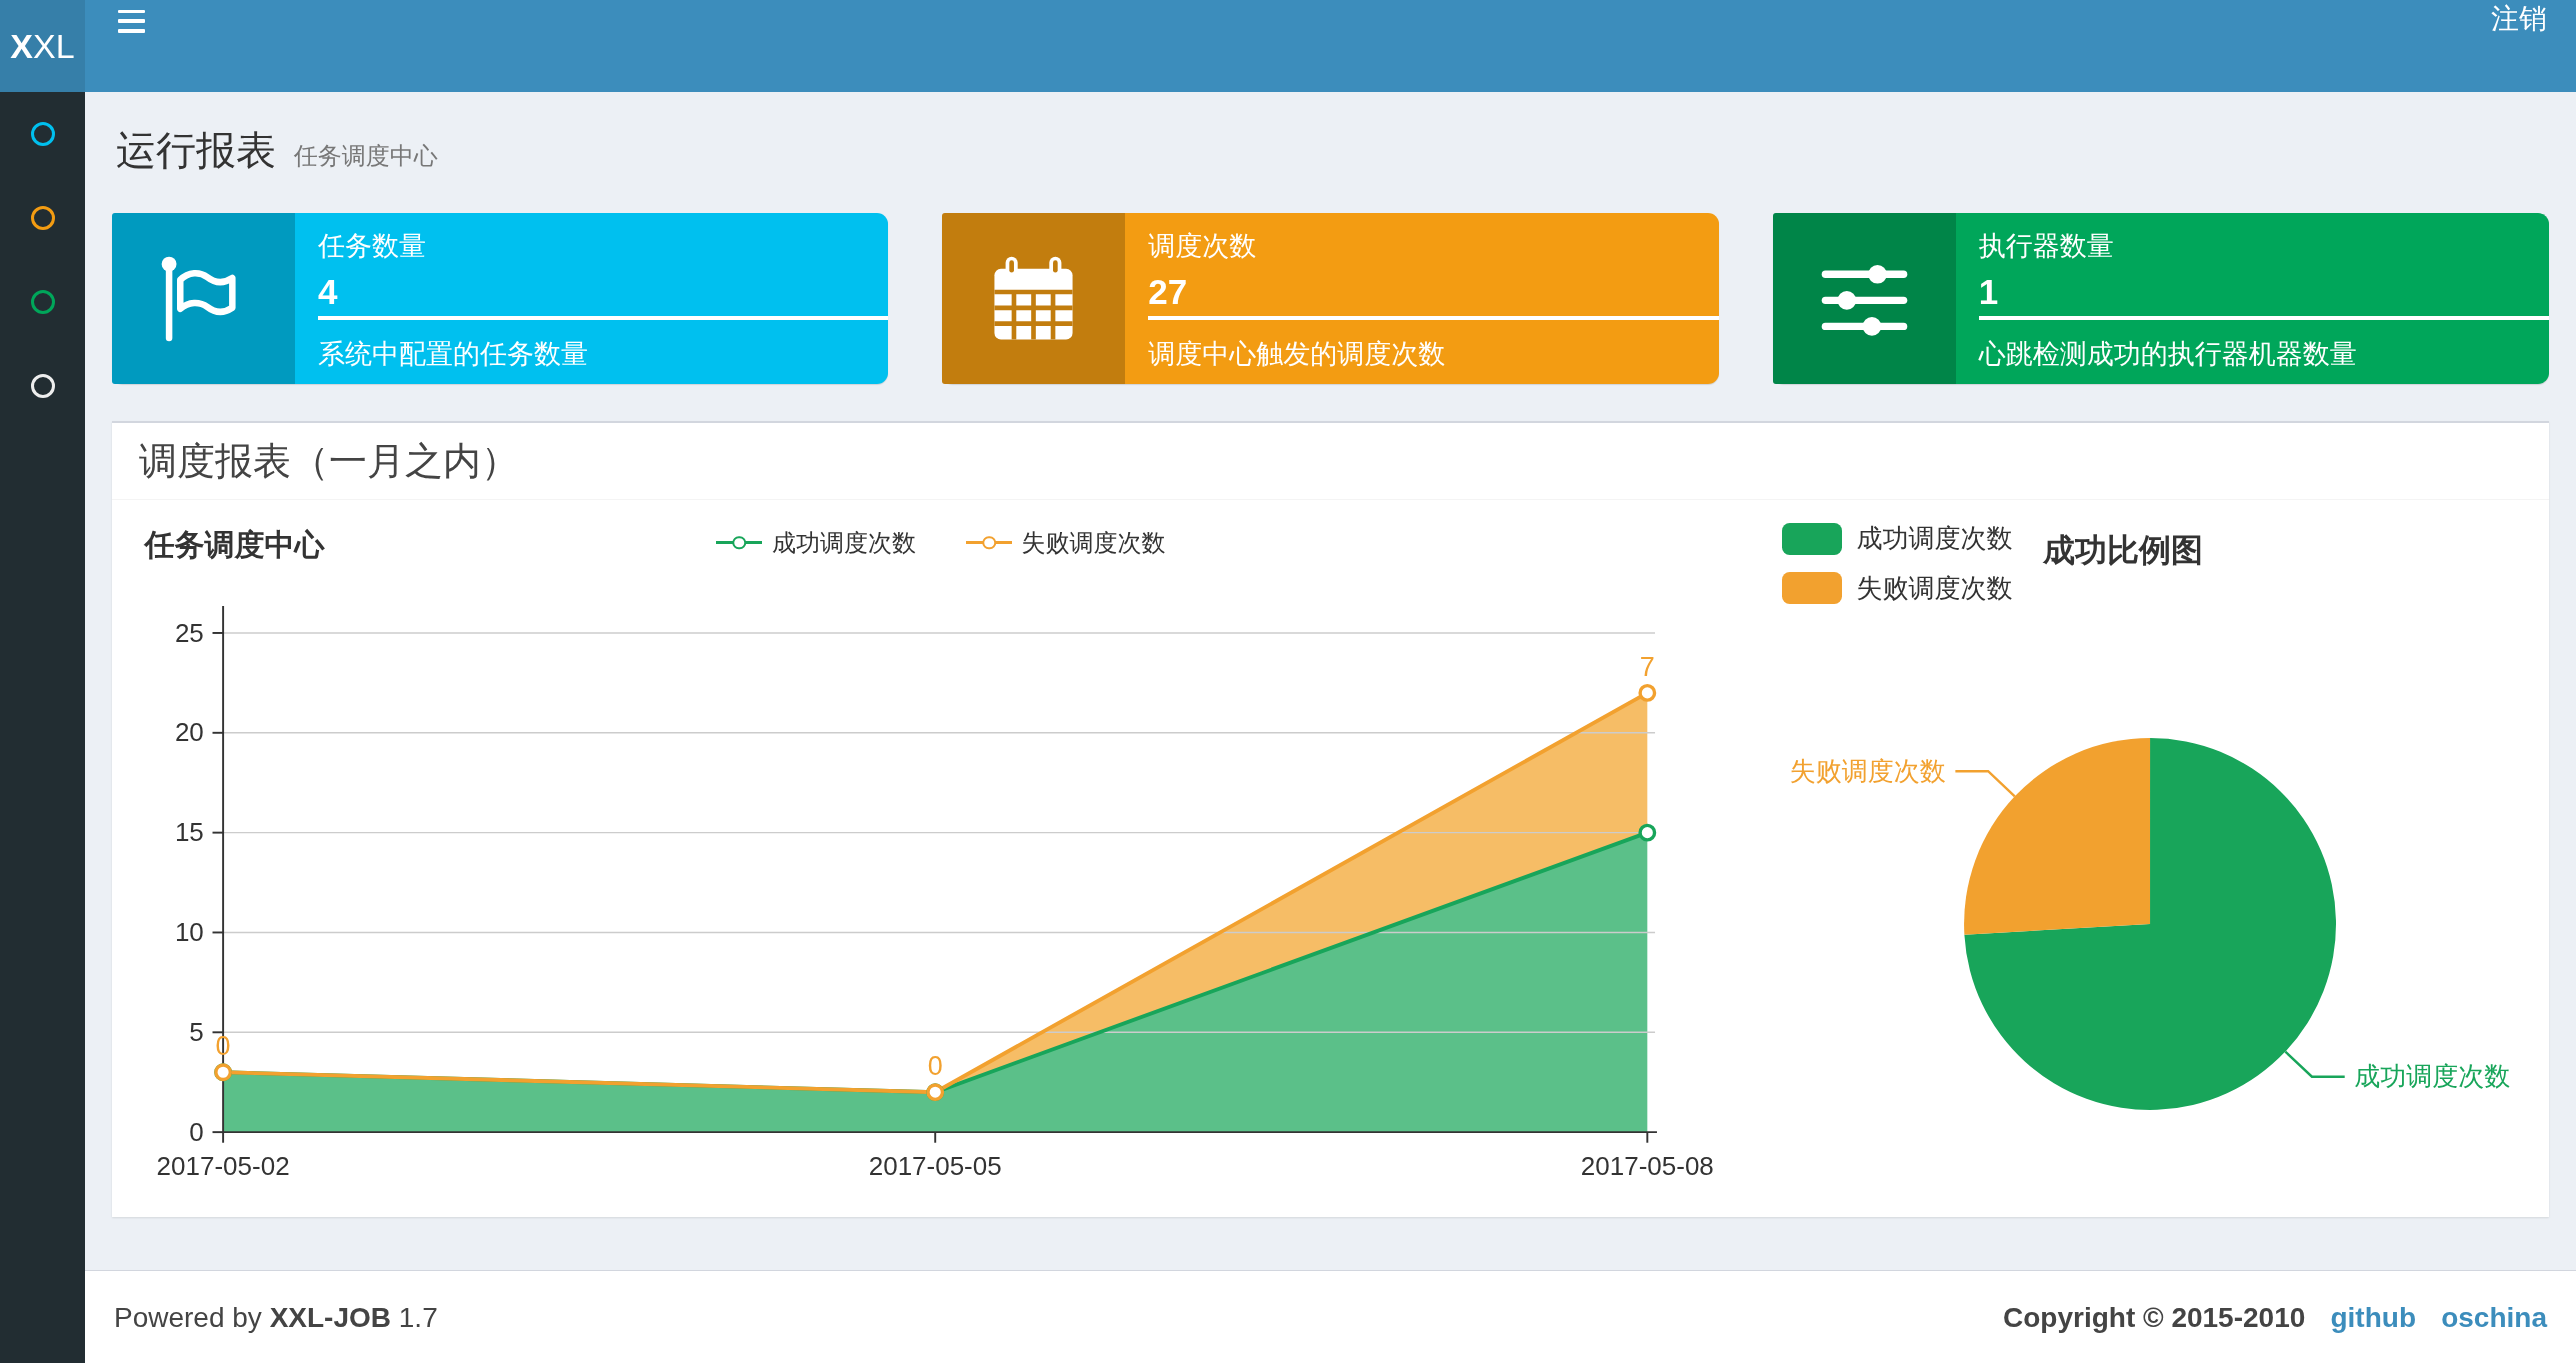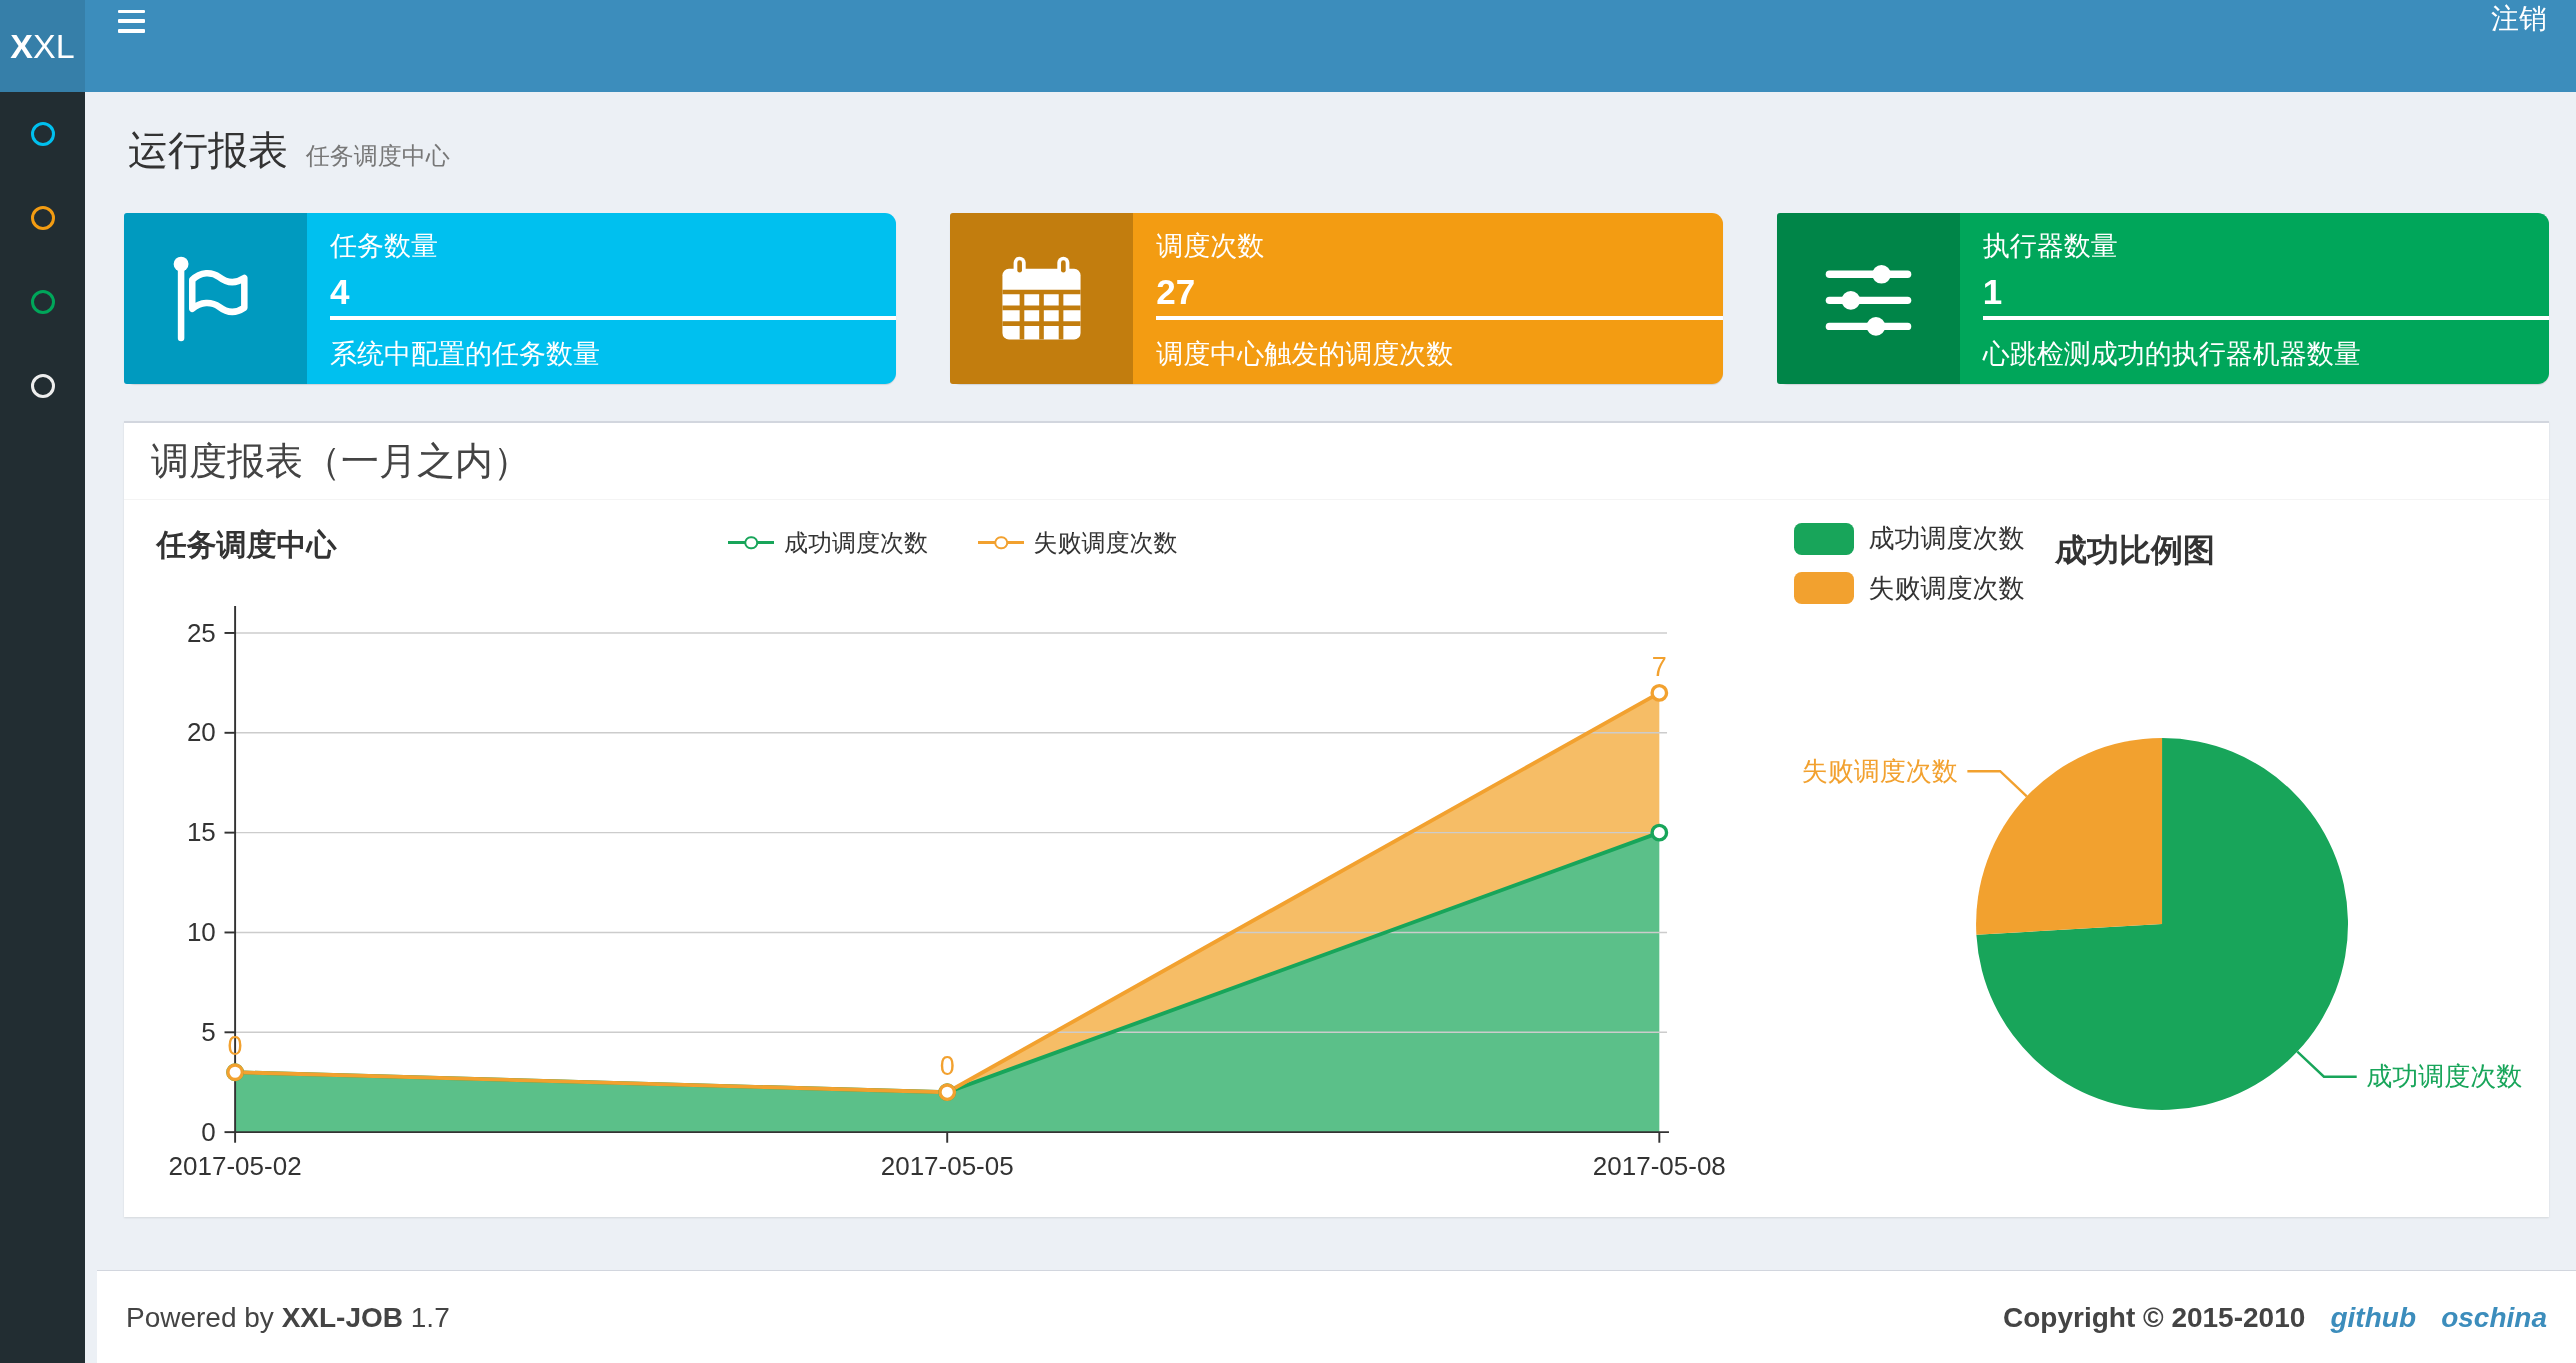--- a/index.html
+++ b/index.html
@@ -22,21 +22,21 @@
   .logo span { font-weight:400; }
   .nav {
     flex:1; background:#3c8dbc;
     display:flex; align-items:flex-start; justify-content:space-between;
     padding:0 29px;
   }
   .hamburger { display:flex; flex-direction:column; gap:5.8px; cursor:pointer; padding:9.6px 3.9px; }
   .hamburger i { display:block; width:27px; height:3.9px; background:#fff; border-radius:1px; }
   .logout { color:#fff; font-size:28px; cursor:pointer; }
   
-  .shell { display:flex; height:1272px;gap:12px; }
+  .shell { display:flex; height:1272px; }
   .sidebar { width:85px; background:#222d32; }
   .side-item { height:84px; display:flex; align-items:center; justify-content:center; cursor:pointer; }
   .side-item .circle { width:24px; height:24px; border-radius:50%; border:3.9px solid #fff; }
   .main { flex:1; display:flex; flex-direction:column; background:#ecf0f5; min-width:0; }
   .content { flex:1; padding:0 27px; }
   
   .page-header { padding:31px 3.9px 35px; }
   .page-title { font-size:40px; color:#333; font-weight:500; display:inline; }
   .page-sub { font-size:24px; color:#777; margin-left:13.5px; }
   
@@ -79,21 +79,21 @@
   .pie-legend .swatch { width:60px; height:32px; border-radius:7.7px; }
   .pie-legend .lg-label { font-size:26px; color:#333; }
   .pie-title { position:absolute; top:29px; left:292px; font-size:32px; font-weight:bold; color:#333; z-index:2; }
   svg { font-family:"Liberation Sans", sans-serif; }
   
   .footer {
     height:94px; background:#fff; border-top:1px solid #d2d6de;
     display:flex; align-items:center; justify-content:space-between;
     padding:0 29px; font-size:28px; color:#444;
   }
-  .footer .links a { color:#3c8dbc; font-weight:bold; margin-left:17.4px; text-decoration:none; cursor:pointer;font-style:italic; }
+  .footer .links a { color:#3c8dbc; font-weight:bold; margin-left:17.4px; text-decoration:none; cursor:pointer; }
   .footer .copyright { font-weight:bold; }
 </style>
 </head>
 <body>
 
 <div class="topbar">
   <div class="logo">
     <b>X</b>
       <span>XL</span>
   </div>

